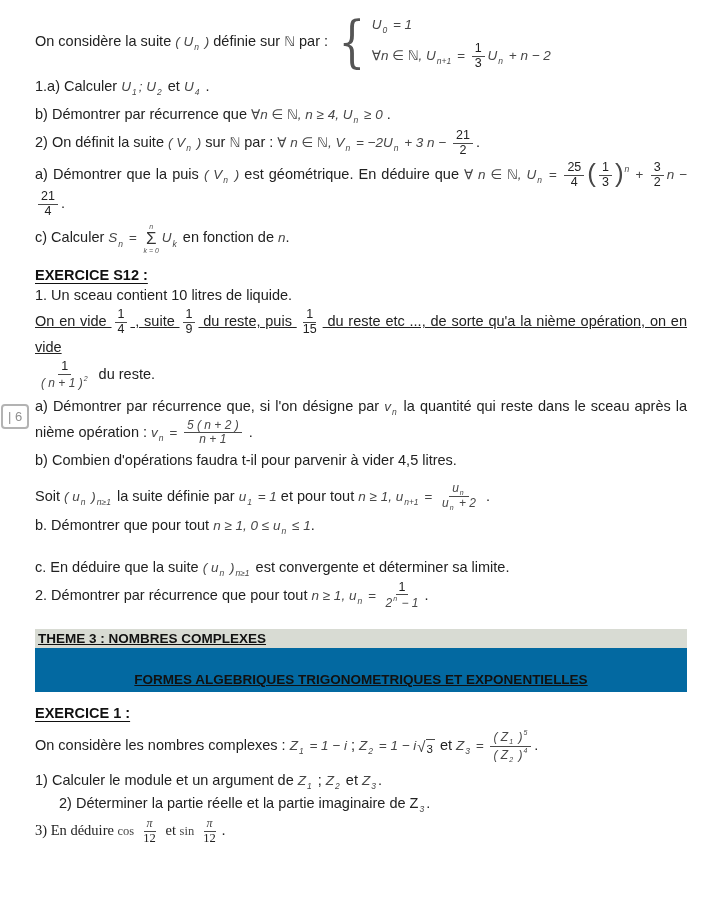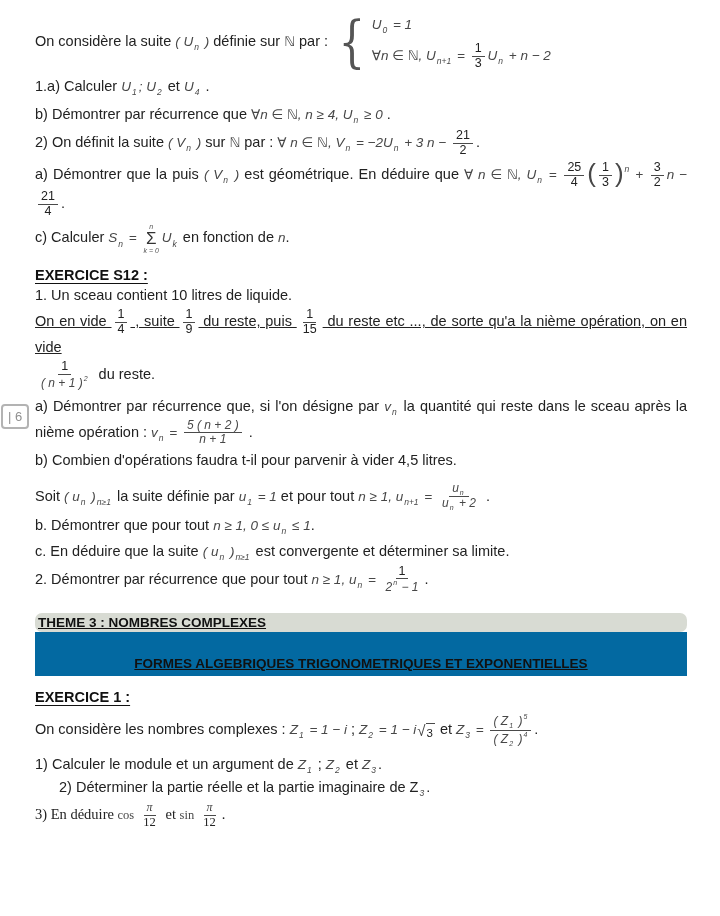--- a/index.html
+++ b/index.html
@@ -108,27 +108,27 @@
           <span class="num"><span class="r-m">5 ( n + 2 )</span></span>
           <span class="den"><span class="r-m">n + 1</span></span>
         </span><span class="r-t"> .</span></div>
       <div class="para" style="margin-top: 3px;"><span class="r-t">b) Combien d'opérations faudra t-il pour parvenir à vider 4,5 litres.</span></div>
       <div style="height: 10px;"></div>
       <div class="para"><span class="r-t">Soit </span><span class="r-m">( u</span><span class="r-s">n</span><span class="r-m"> )</span><span class="r-s">n≥1</span><span class="r-t">  la suite définie par  </span><span class="r-m">u</span><span class="r-s">1</span><span class="r-m"> = 1</span><span class="r-t">  et pour tout  </span><span class="r-m">n ≥ 1,  u</span><span class="r-s">n+1</span><span class="r-m"> = </span><span class="frac">
           <span class="num"><span class="r-m">u</span><span class="r-s">n</span></span>
           <span class="den"><span class="r-m">u</span><span class="r-s">n</span><span class="r-m"> + 2</span></span>
         </span><span class="r-t"> .</span></div>
       <div class="para" style="margin-top: 3px;"><span class="r-t">b. Démontrer que pour tout  </span><span class="r-m">n ≥ 1,  0 ≤ u</span><span class="r-s">n</span><span class="r-m"> ≤ 1</span><span class="r-t">.</span></div>
-      <div class="para" style="margin-top: 3px;"><span class="r-t">c. En déduire que la suite </span><span class="r-m">( u</span><span class="r-s">n</span><span class="r-m"> )</span><span class="r-s">n≥1</span><span class="r-t">  est convergente et déterminer sa limite.</span></div>
+      <div class="para" style="margin-top: 19px;"><span class="r-t">c. En déduire que la suite </span><span class="r-m">( u</span><span class="r-s">n</span><span class="r-m"> )</span><span class="r-s">n≥1</span><span class="r-t">  est convergente et déterminer sa limite.</span></div>
       <div class="para" style="margin-top: 1px;"><span class="r-t">2. Démontrer par récurrence que pour tout  </span><span class="r-m">n ≥ 1,  u</span><span class="r-s">n</span><span class="r-m"> = </span><span class="frac">
           <span class="num"><span class="r-t">1</span></span>
           <span class="den"><span class="r-m">2</span><span class="r-u">n</span><span class="r-m"> − 1</span></span>
         </span><span class="r-t">.</span></div>
       <div style="height: 18px;"></div>
-      <div class="banner1" style="background: rgb(216, 219, 211); border-radius: 7px;">
+      <div class="banner1" style="background: rgb(216, 219, 211);">
         <span>THEME 3 : NOMBRES COMPLEXES</span>
       </div>
       <div class="banner2" style="background: #0369a1;">
         <span>FORMES ALGEBRIQUES TRIGONOMETRIQUES ET EXPONENTIELLES</span>
       </div>
       <div class="heading" style="margin-top: 12px;"><span>EXERCICE 1 :</span></div>
       <div class="para" style="margin-top: 7px;"><span class="r-t">On considère les nombres complexes : </span><span class="r-m">Z</span><span class="r-s">1</span><span class="r-m"> = 1 − i</span><span class="r-t">  ;  </span><span class="r-m">Z</span><span class="r-s">2</span><span class="r-m"> = 1 − i</span><span class="sqrt">
           <span class="rad">√</span>
           <span class="sqarg"><span class="r-t">3</span></span>
         </span><span class="r-t">  et  </span><span class="r-m">Z</span><span class="r-s">3</span><span class="r-m"> = </span><span class="frac">

